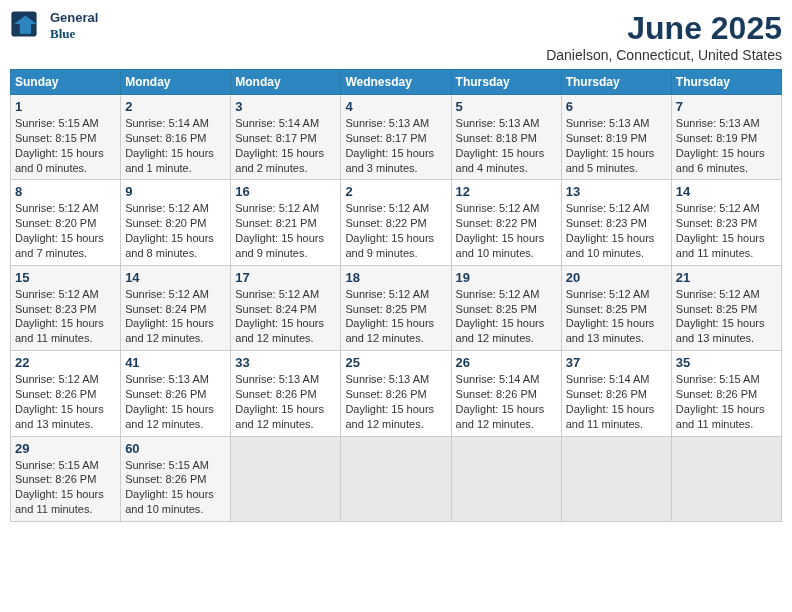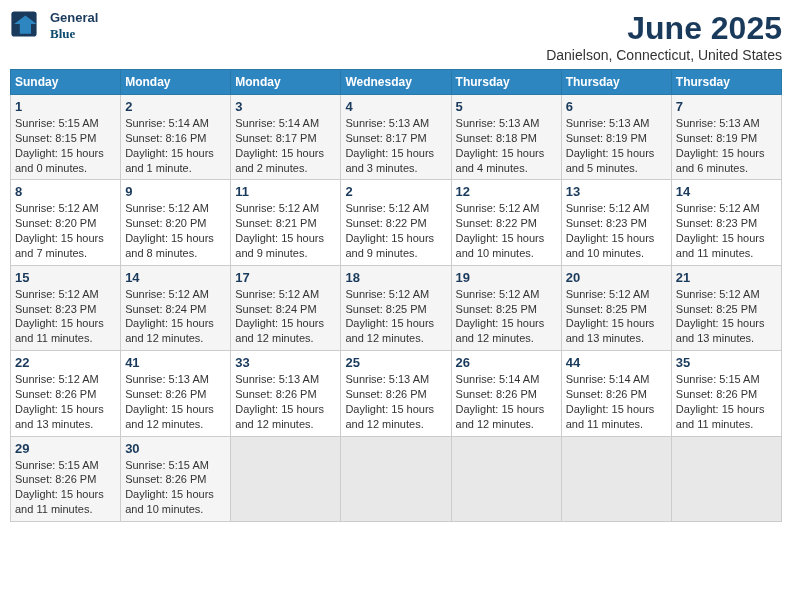--- a/index.html
+++ b/index.html
@@ -154,21 +154,21 @@
       <tr>
         <td>
           <span class="day-number">8</span>
           <div class="day-info">Sunrise: 5:12 AM<br>Sunset: 8:20 PM<br>Daylight: 15 hours and 7 minutes.</div>
         </td>
         <td>
           <span class="day-number">9</span>
           <div class="day-info">Sunrise: 5:12 AM<br>Sunset: 8:20 PM<br>Daylight: 15 hours and 8 minutes.</div>
         </td>
         <td>
-          <span class="day-number">11</span>
+          <span class="day-number">16</span>
           <div class="day-info">Sunrise: 5:12 AM<br>Sunset: 8:21 PM<br>Daylight: 15 hours and 9 minutes.</div>
         </td>
         <td>
           <span class="day-number">2</span>
           <div class="day-info">Sunrise: 5:12 AM<br>Sunset: 8:22 PM<br>Daylight: 15 hours and 9 minutes.</div>
         </td>
         <td>
           <span class="day-number">12</span>
           <div class="day-info">Sunrise: 5:12 AM<br>Sunset: 8:22 PM<br>Daylight: 15 hours and 10 minutes.</div>
         </td>
@@ -226,35 +226,35 @@
         </td>
         <td>
           <span class="day-number">25</span>
           <div class="day-info">Sunrise: 5:13 AM<br>Sunset: 8:26 PM<br>Daylight: 15 hours and 12 minutes.</div>
         </td>
         <td>
           <span class="day-number">26</span>
           <div class="day-info">Sunrise: 5:14 AM<br>Sunset: 8:26 PM<br>Daylight: 15 hours and 12 minutes.</div>
         </td>
         <td>
-          <span class="day-number">44</span>
+          <span class="day-number">37</span>
           <div class="day-info">Sunrise: 5:14 AM<br>Sunset: 8:26 PM<br>Daylight: 15 hours and 11 minutes.</div>
         </td>
         <td>
           <span class="day-number">35</span>
           <div class="day-info">Sunrise: 5:15 AM<br>Sunset: 8:26 PM<br>Daylight: 15 hours and 11 minutes.</div>
         </td>
       </tr>
       <tr>
         <td>
           <span class="day-number">29</span>
           <div class="day-info">Sunrise: 5:15 AM<br>Sunset: 8:26 PM<br>Daylight: 15 hours and 11 minutes.</div>
         </td>
         <td>
-          <span class="day-number">30</span>
+          <span class="day-number">60</span>
           <div class="day-info">Sunrise: 5:15 AM<br>Sunset: 8:26 PM<br>Daylight: 15 hours and 10 minutes.</div>
         </td>
         <td class="empty-cell"></td>
         <td class="empty-cell"></td>
         <td class="empty-cell"></td>
         <td class="empty-cell"></td>
         <td class="empty-cell"></td>
       </tr>
     </tbody>
 </table>

